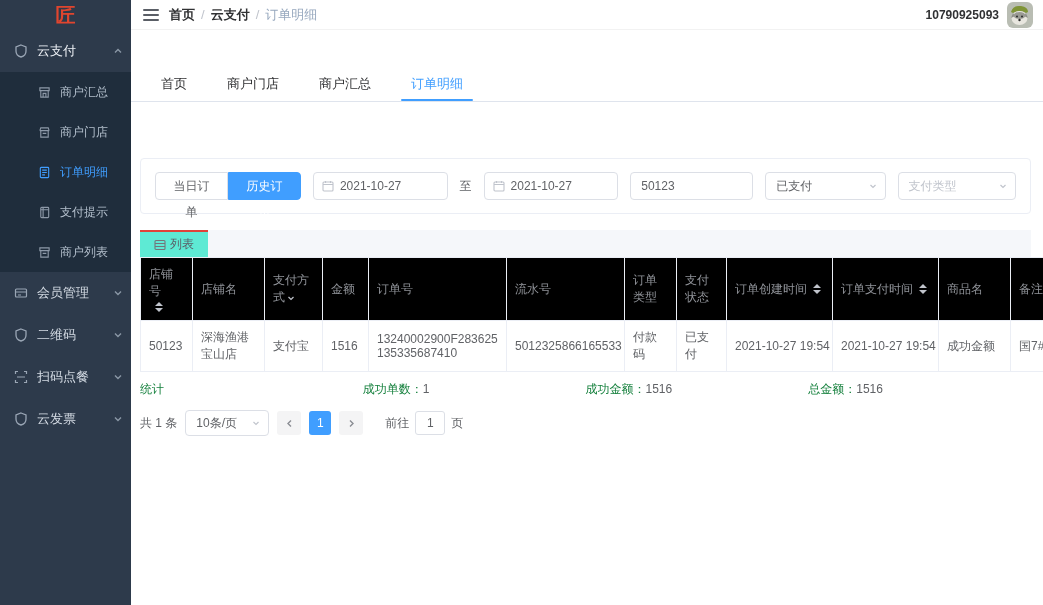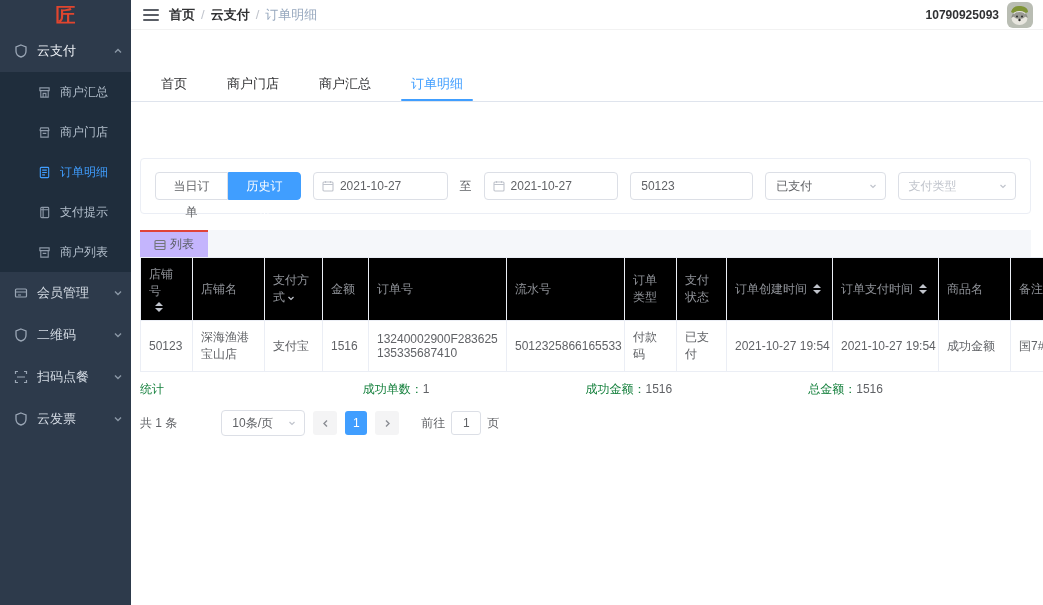--- a/index.html
+++ b/index.html
@@ -57,21 +57,21 @@
   .sel-status { width:130px; }
   .sel-type { width:128px; color:#c0c4cc; }
   .btn { height:28px; border:none; border-radius:4px; color:#fff; font-size:12px; padding:0 12px; display:flex; align-items:center; gap:4px; cursor:pointer; font-family:inherit; }
   .btn-search { background:#409eff; }
   .btn-export { background:#67c23a; }
   .bi { width:12px; height:12px; }
 
   
   .panel { margin-top:16px; }
   .panel-tabs { display:flex; background:#f5f7fa; height:27px; }
-  .panel-tab { background:#c4b5fd; border-top:2px solid #e04339; padding:0 14px; display:flex; align-items:center; gap:4px; color:#5a5e66; cursor:pointer; font-size:12px; }
+  .panel-tab { background:#5eead4; border-top:2px solid #e04339; padding:0 14px; display:flex; align-items:center; gap:4px; color:#5a5e66; cursor:pointer; font-size:12px; }
   .panel-tab .pi { width:12px; height:12px; color:#73767a; }
 
   
   .table-wrap { overflow:hidden; margin-right:-12px; }
   table { border-collapse:collapse; table-layout:fixed; width:950px; }
   th,td { border:1px solid #ebeef5; padding:8px; text-align:left; vertical-align:middle; word-break:break-all; }
   thead th { color:#909399; font-weight:normal; font-size:12px; background:#000000; }
   td { color:#606266; font-size:12px; }
   .td-sm { font-size:12px; }
   .nowrap { white-space:nowrap; }
@@ -83,21 +83,21 @@
   .filter-caret { display:inline-block; width:8px; height:8px; color:#c0c4cc; margin-left:2px; }
 
   
   .stats-row { display:flex; align-items:center; height:34px; font-size:12px; }
   .stats-cell { width:230px; }
   .stats-label { color:#15803d; }
   .stats-value { color:#606266; }
 
   
   .pagination { display:flex; align-items:center; margin-top:4px; gap:8px; font-size:12px; color:#606266; }
-  .page-size { width:84px; height:26px;margin-left:36px; }
+  .page-size { width:84px; height:26px; }
   .pg-btn { width:24px; height:24px; background:#f4f4f5; border-radius:3px; display:flex; align-items:center; justify-content:center; color:#8a8d93; cursor:pointer; }
   .pg-btn svg { width:9px; height:9px; }
   .pg-num { width:22px; height:24px; background:#409eff; color:#fff; border-radius:3px; display:flex; align-items:center; justify-content:center; cursor:pointer; }
   .goto-wrap { display:flex; align-items:center; gap:6px; margin-left:14px;justify-content:flex-end; }
   .goto-input { width:30px; height:24px; border:1px solid #dcdfe6; border-radius:3px; text-align:center; font-size:12px; color:#606266; outline:none; font-family:inherit; }
 
   svg { display:block; }
 </style>
 </head>
 <body>

